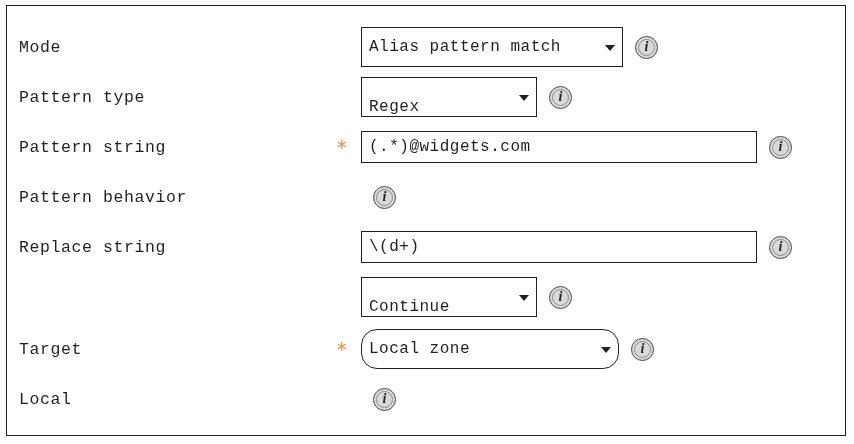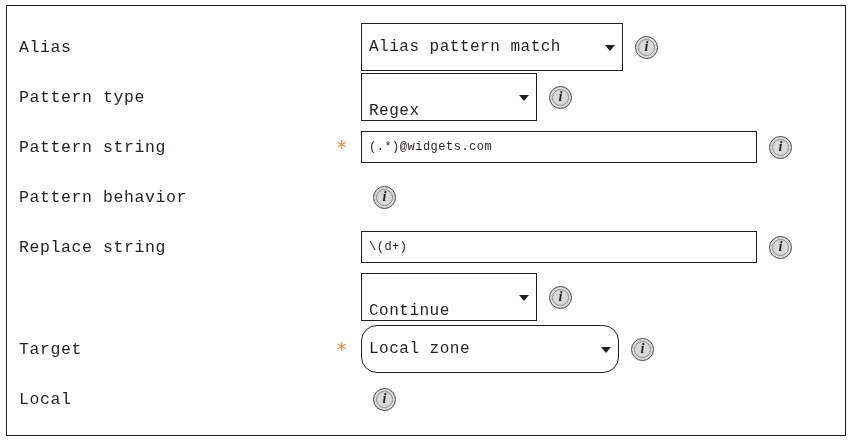--- a/index.html
+++ b/index.html
@@ -64,21 +64,21 @@
   .control-wrap {
     position: absolute;
     left: 354px;
     display: flex;
     align-items: center;
   }
 
   .select-box {
     position: relative;
     box-sizing: border-box;
-    height: 48px;
+    height: 40px;
     border: 1.5px solid #231f20;
     background: #ffffff;
     display: flex;
     align-items: center;
     padding-left: 7px;
     padding-right: 24px;
     font-size: 16px;
     letter-spacing: 0.5px;
     color: #231f20;
     white-space: nowrap;
@@ -97,21 +97,21 @@
   }
 
   .text-box {
     box-sizing: border-box;
     height: 32px;
     border: 1.5px solid #231f20;
     background: #ffffff;
     display: flex;
     align-items: center;
     padding-left: 7px;
-    font-size: 12px;
+    font-size: 16px;
     letter-spacing: 0.5px;
     color: #231f20;
     white-space: nowrap;
     font-family: "Liberation Mono", "DejaVu Sans Mono", monospace;
   }
 
   .info-icon {
     position: relative;
     width: 23px;
     height: 23px;
@@ -162,21 +162,21 @@
   .w-target  { width: 258px; border-radius: 16px; }
   .w-wide    { width: 396px; }
 </style>
 </head>
 <body>
 
 <div class="page-frame">
   <div class="form">
 
     <div class="form-row" id="row-mode">
-      <div class="row-label">Alias</div>
+      <div class="row-label">Mode</div>
       <div class="control-wrap">
         <div class="select-box w-mode">
           <span>Alias pattern match</span>
           <span class="caret"></span>
         </div>
         <div class="info-icon">
           <span>i</span>
         </div>
       </div>
     </div>

